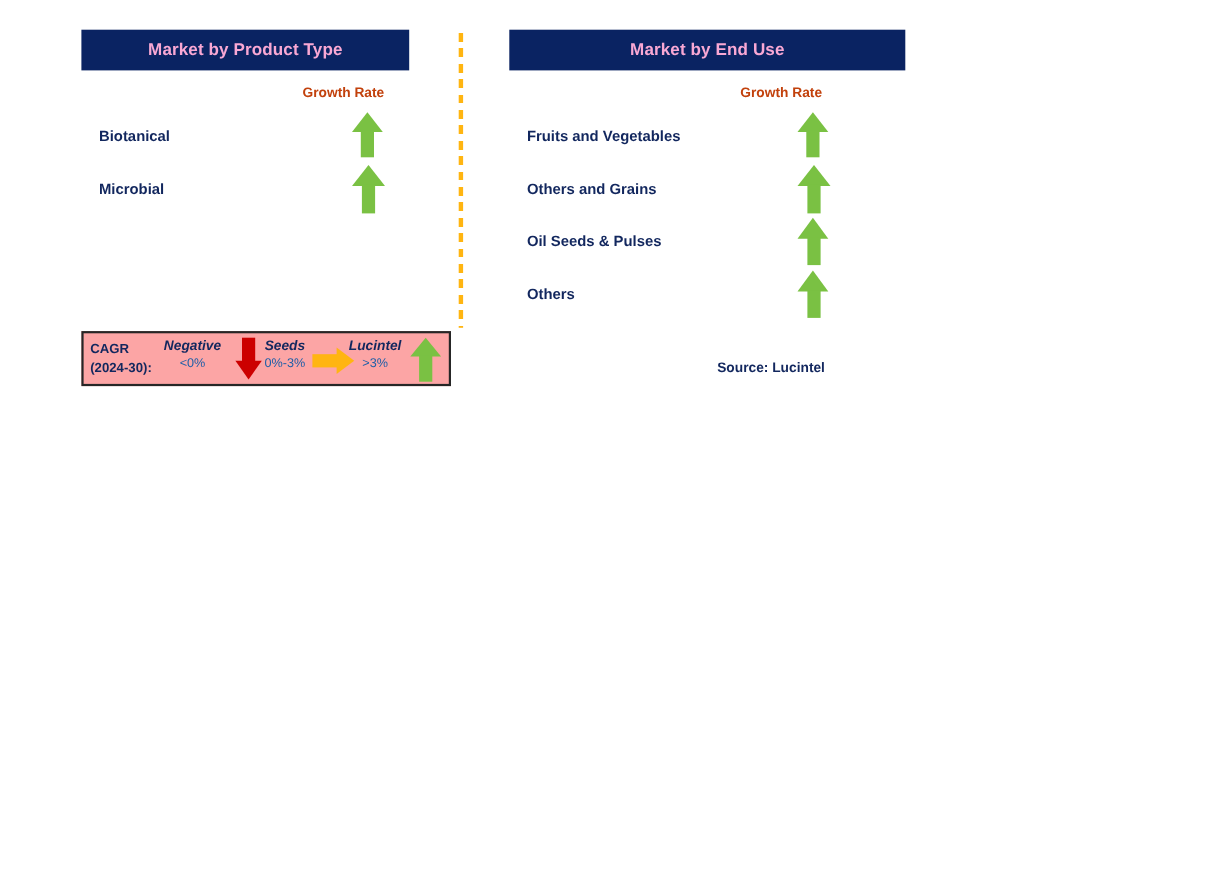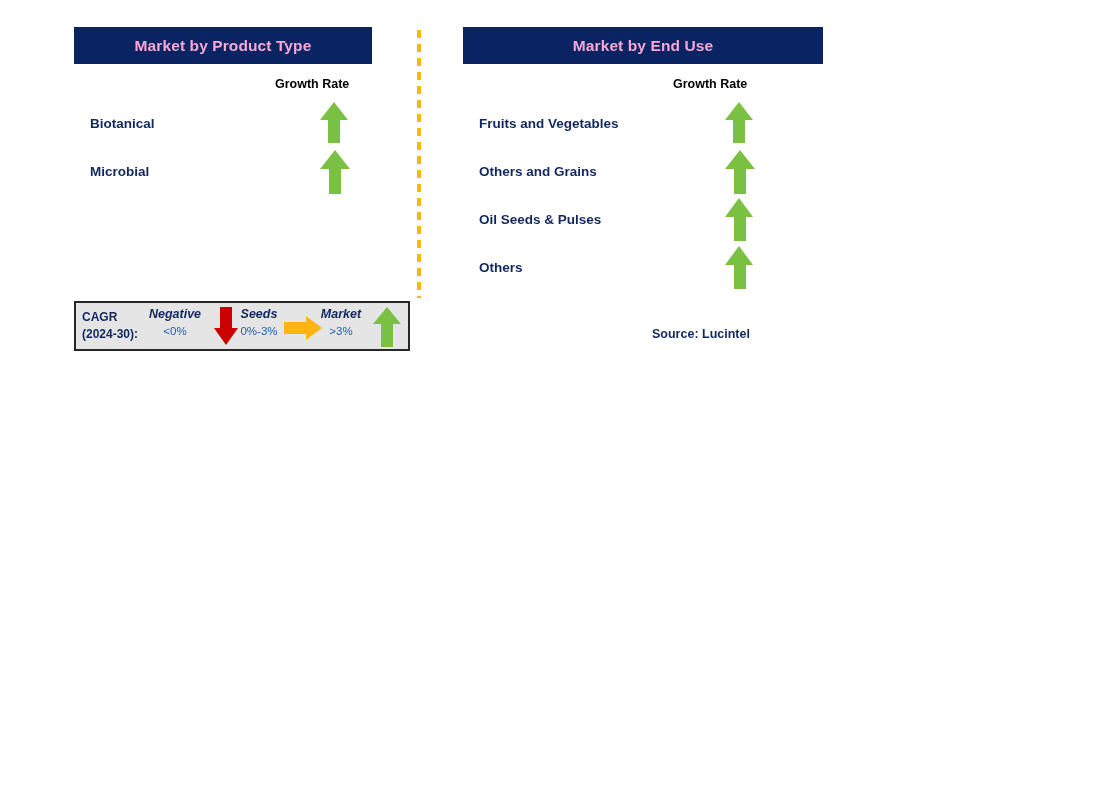--- a/index.html
+++ b/index.html
@@ -40,21 +40,21 @@
     font-size: 15.5px;
     font-weight: bold;
     letter-spacing: 0.1px;
     font-family: "Liberation Sans", sans-serif;
   }
 
   .growth-rate-label {
     position: absolute;
     font-size: 12.5px;
     font-weight: bold;
-    color: #000000;
+    color: #c2410c;
     font-family: "Liberation Sans", sans-serif;
     white-space: nowrap;
   }
   #panel-product .growth-rate-label { top: 77px; left: 201px; }
   #panel-enduse  .growth-rate-label { top: 77px; left: 210px; }
 
   .row {
     position: absolute;
     left: 16px;
     height: 48px;
@@ -96,21 +96,21 @@
   }
 
   
   #legend-box {
     position: absolute;
     left: 74px;
     top: 301px;
     width: 336px;
     height: 50px;
     border: 2px solid #262626;
-    background: #e5e5e5;
+    background: #fca5a5;
     box-sizing: border-box;
   }
   .legend-cagr {
     position: absolute;
     left: 6px;
     top: 6px;
     font-size: 12px;
     font-weight: bold;
     color: #12275e;
     line-height: 17px;
@@ -299,21 +299,21 @@
     <div class="legend-range">0%-3%</div>
   </div>
   <span class="legend-icon" id="legend-arrow-right">
     <span class="arrow-right" style="width:38px;height:24px;">
       <span class="shaft"></span>
       <span class="head"></span>
     </span>
   </span>
 
   <div class="legend-item" id="legend-growing">
-    <div class="legend-title">Market</div>
+    <div class="legend-title">Lucintel</div>
     <div class="legend-range">&gt;3%</div>
   </div>
   <span class="legend-icon" id="legend-arrow-up">
     <span class="arrow-up" style="width:28px;height:40px;display:block;">
       <span class="head" style="border-left-width:14px;border-right-width:14px;border-bottom:17px solid #7ac143;"></span>
       <span class="shaft" style="top:16px;width:12px;height:24px;background:#7ac143;"></span>
     </span>
   </span>
 </div>
 

